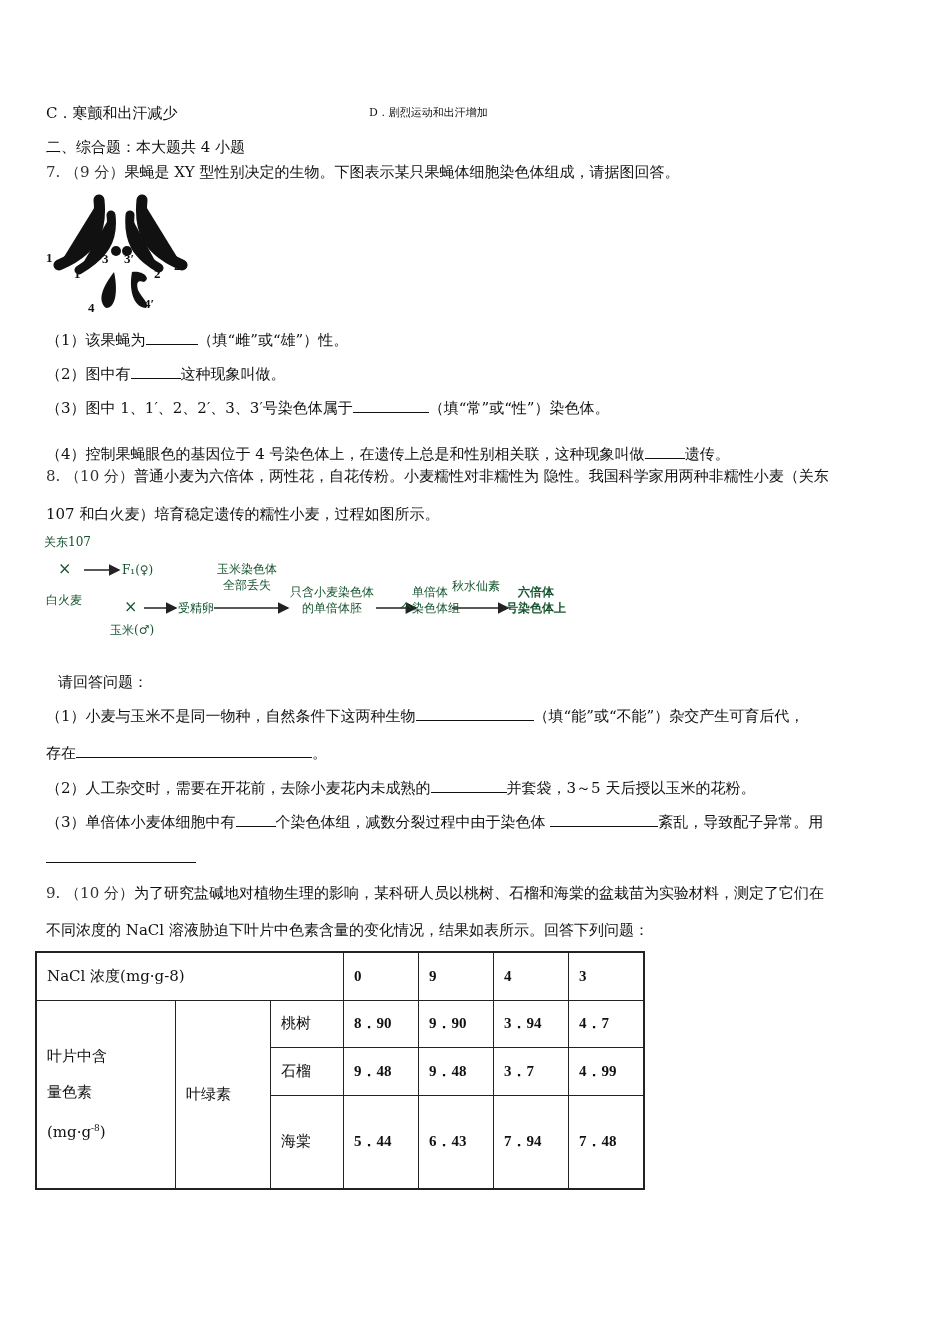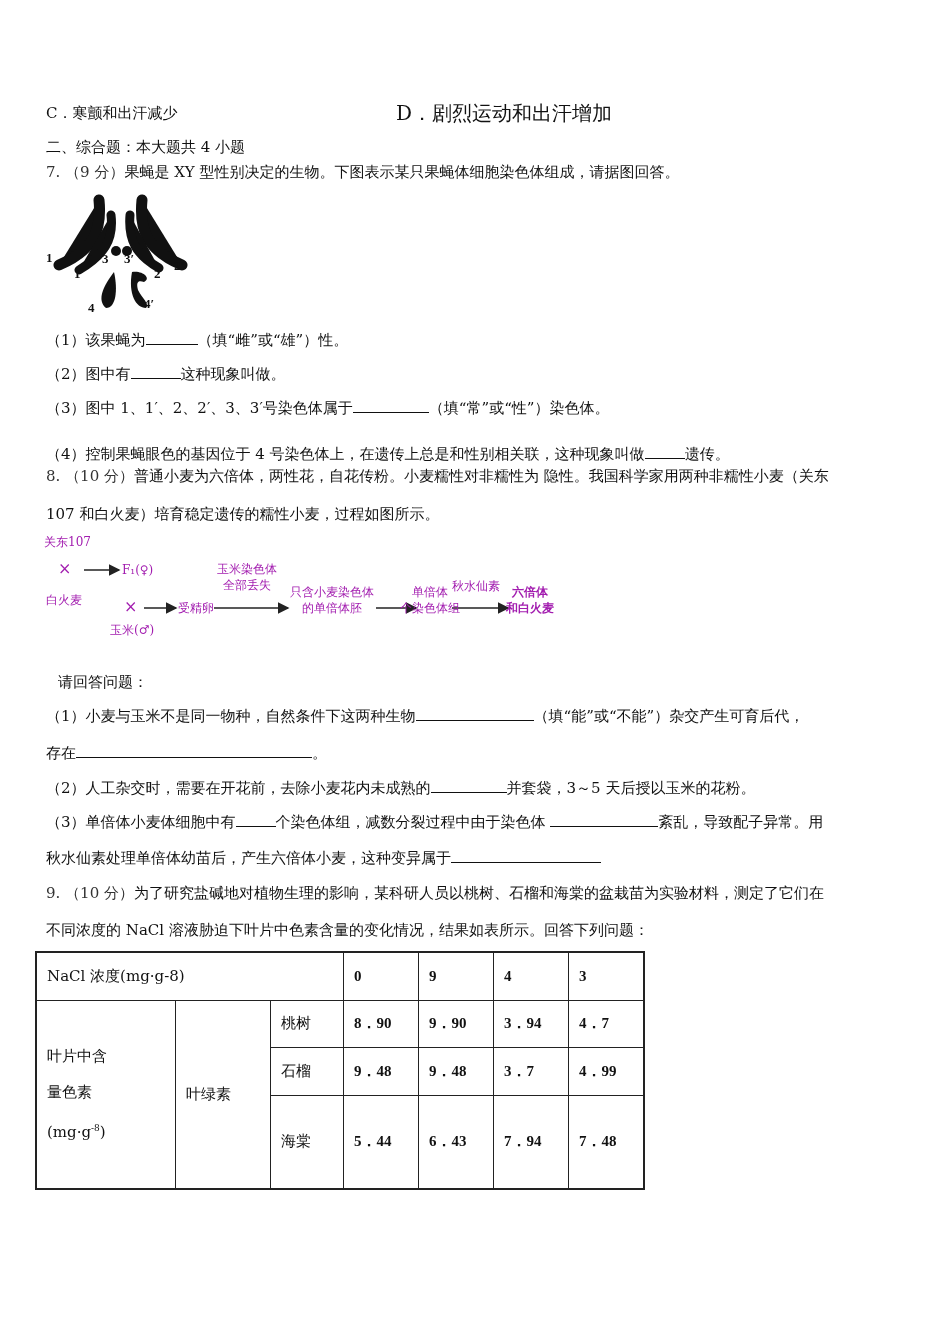--- a/index.html
+++ b/index.html
@@ -25,23 +25,23 @@
     .bold { font-weight: normal; }
     .plain { font-weight: normal; color: #333; }
     .blank {
       display: inline-block;
       border-bottom: 1.2px solid #111;
       height: 14px;
       vertical-align: baseline;
     }
     .opt-d {
       position: absolute;
-      left: 396px;
+      left: 369px;
       top: 103px;
-      font-size: 20px;
+      font-size: 11px;
       line-height: 20px;
       white-space: nowrap;
     }
 
     
     .chromo {
       position: absolute;
       left: 44px;
       top: 190px;
       width: 150px;
@@ -50,21 +50,21 @@
     .chromo svg { width: 150px; height: 125px; }
 
     
     .flow {
       position: absolute;
       left: 44px;
       top: 534px;
       width: 520px;
       height: 106px;
       font-size: 12px;
-      color: #a21caf;
+      color: #14532d;
     }
     .flow .t {
       position: absolute;
       white-space: nowrap;
       line-height: 16px;
       text-align: center;
     }
     .flow svg {
       position: absolute;
       left: 0; top: 0;
@@ -189,40 +189,40 @@
     <div>只含小麦染色体</div>
     <div>的单倍体胚</div>
   </div>
   <div class="t" style="left:356px; top:50px;">
     <div>单倍体</div>
     <div>个染色体组</div>
   </div>
   <div class="t" style="left:408px; top:44px;">秋水仙素</div>
   <div class="t" style="left:462px; top:50px;font-weight:bold;">
     <div>六倍体</div>
-    <div>和白火麦</div>
+    <div>号染色体上</div>
   </div>
 </div>
 
 <div class="line bold" style="top:672px; left:58px;">请回答问题：</div>
 
 <div class="line bold" style="top:706px;">
   <span>（1）小麦与玉米不是同一物种，自然条件下这两种生物</span><span class="blank" style="width:118px;"></span><span>（填“能”或“不能”）杂交产生可育后代，</span>
 </div>
 <div class="line bold" style="top:743px;">
   <span>存在</span><span class="blank" style="width:236px;"></span><span>。</span>
 </div>
 <div class="line bold" style="top:778px;">
   <span>（2）人工杂交时，需要在开花前，去除小麦花内未成熟的</span><span class="blank" style="width:76px;"></span><span>并套袋，3～5 天后授以玉米的花粉。</span>
 </div>
 <div class="line bold" style="top:812px;">
   <span>（3）单倍体小麦体细胞中有</span><span class="blank" style="width:40px;"></span><span>个染色体组，减数分裂过程中由于染色体 </span><span class="blank" style="width:108px;"></span><span>紊乱，导致配子异常。用</span>
 </div>
 <div class="line bold" style="top:848px;">
-  <span>秋水仙素处理单倍体幼苗后，产生六倍体小麦，这种变异属于</span><span class="blank" style="width:150px;"></span>
+  <span class="blank" style="width:150px;"></span>
 </div>
 
 <div class="line" style="top:883px;">
   <span class="plain">9.</span>
   <span class="plain">（10 分）</span><span class="bold">为了研究盐碱地对植物生理的影响，某科研人员以桃树、石榴和海棠的盆栽苗为实验材料，测定了它们在</span>
 </div>
 <div class="line bold" style="top:920px;">不同浓度的 NaCl 溶液胁迫下叶片中色素含量的变化情况，结果如表所示。回答下列问题：</div>
 
 <table class="data">
   <tbody>

